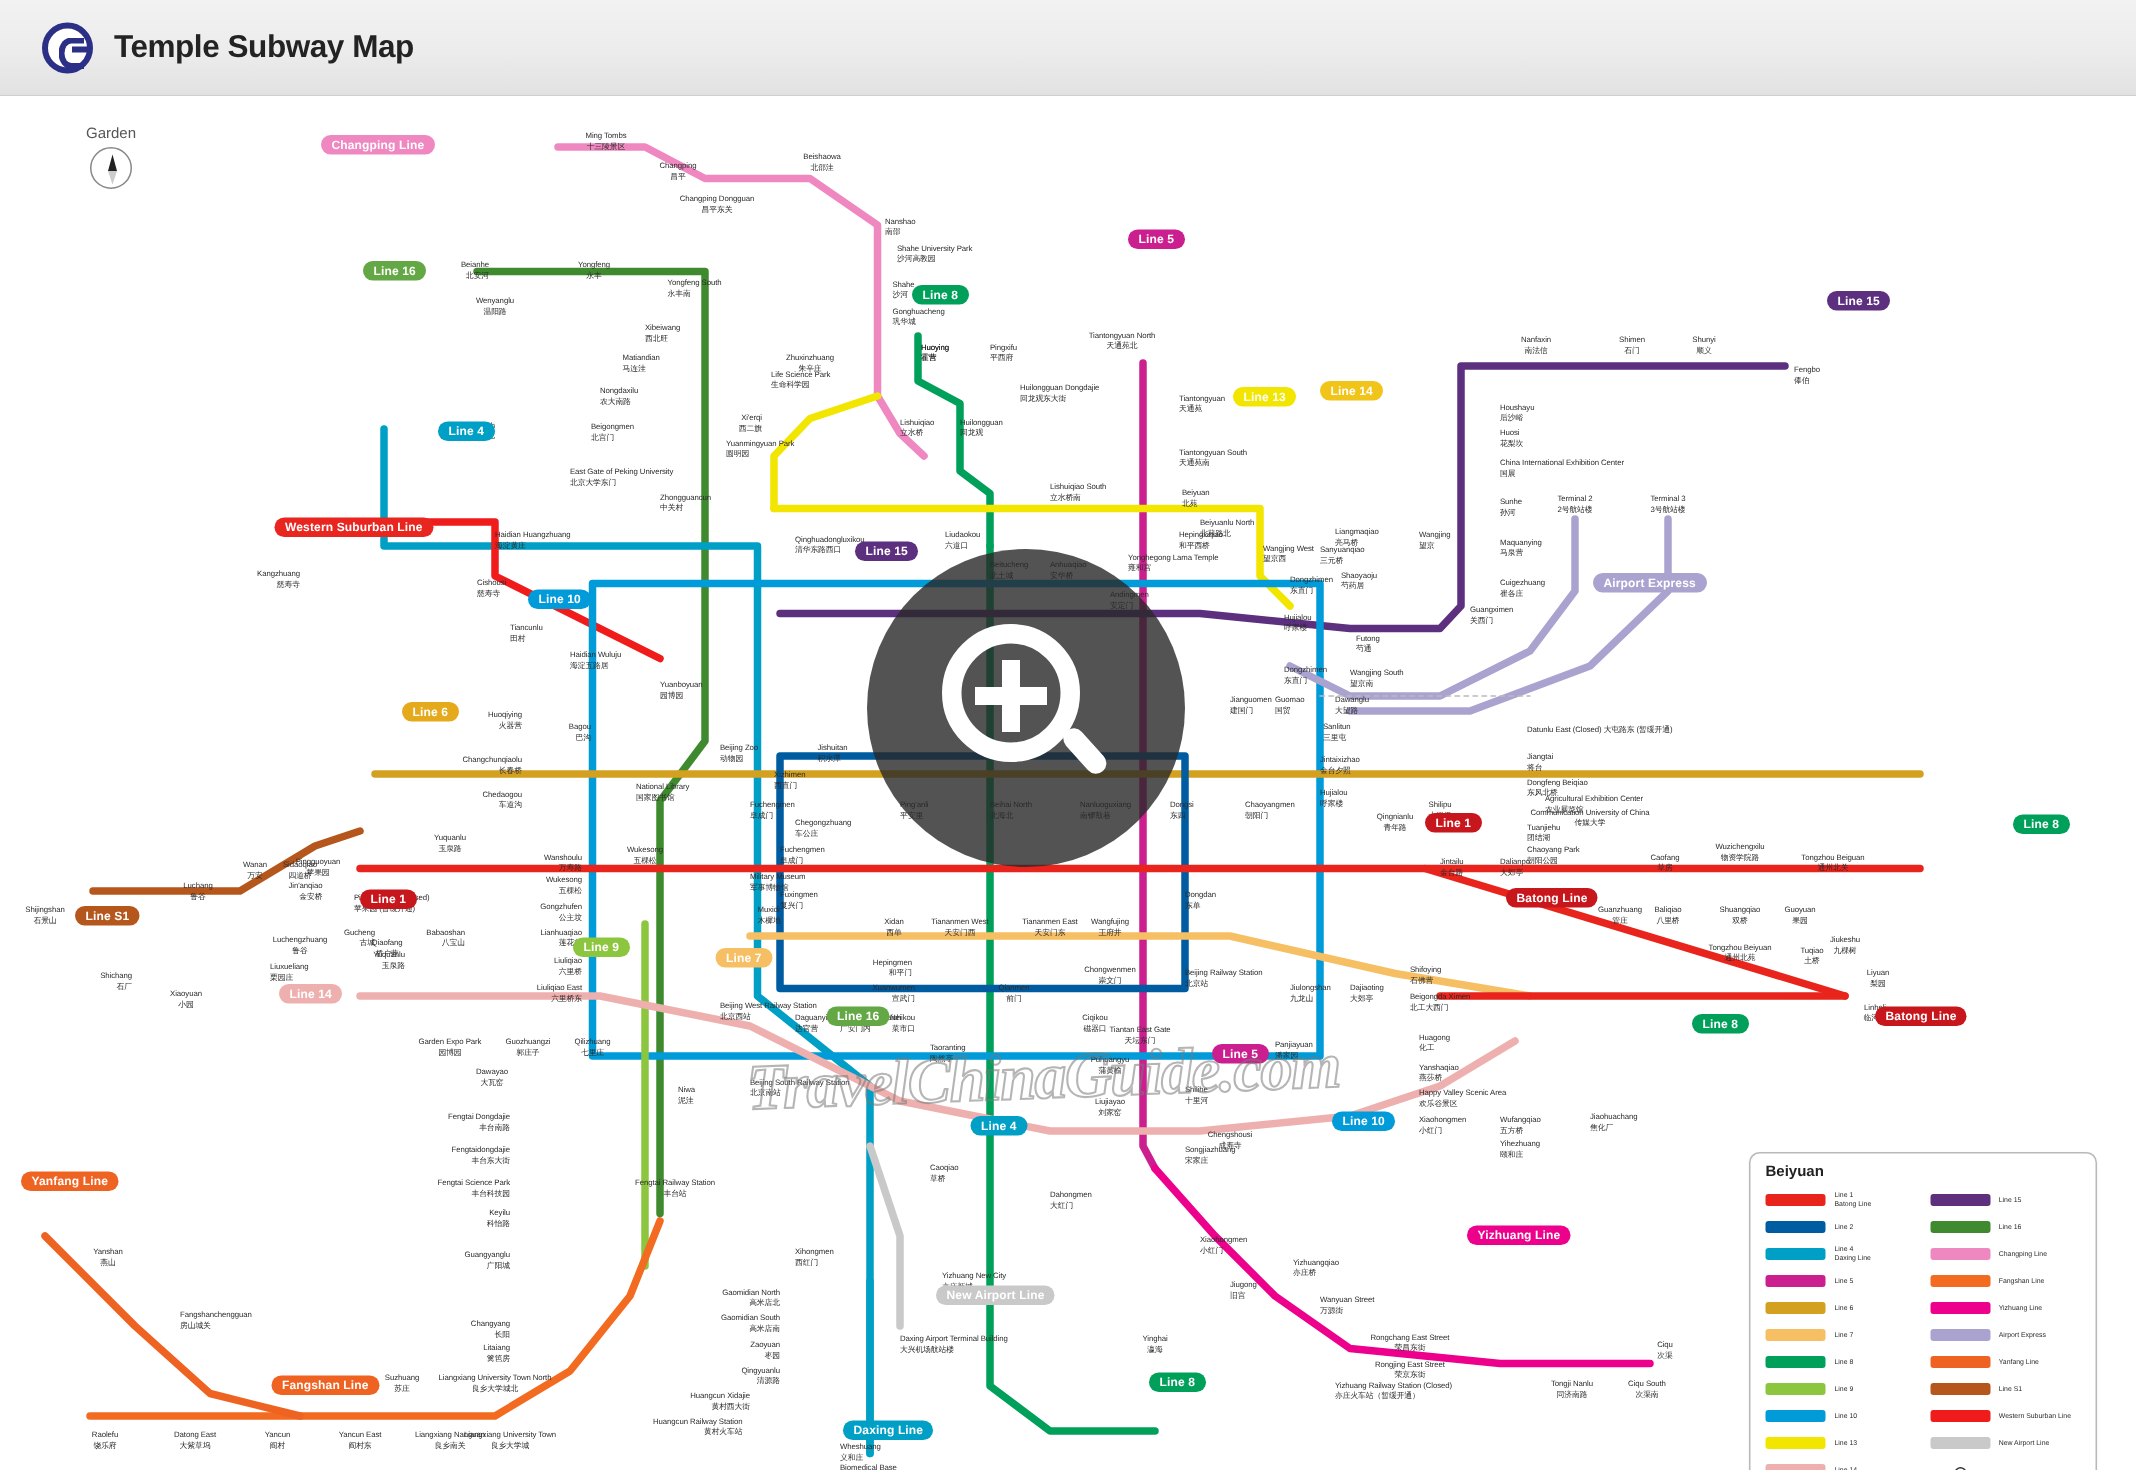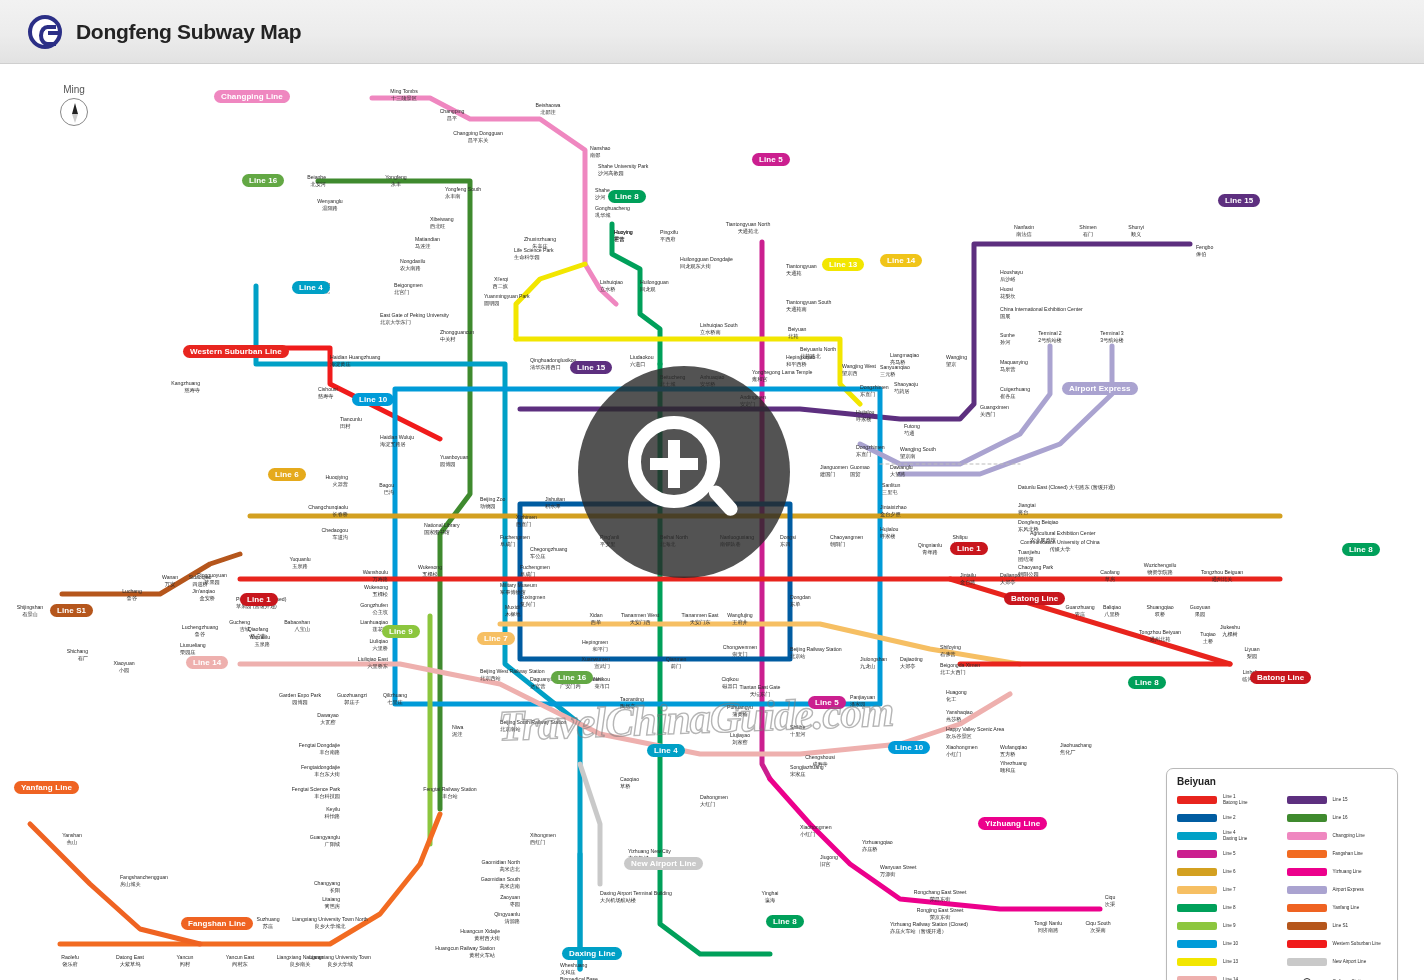--- a/index.html
+++ b/index.html
@@ -130,27 +130,27 @@
   }
   .ico-ordinary{
     width:8px; height:8px; border-radius:50%; border:1.6px solid #333; background:#fff;
   }
 </style>
 </head>
 <body>
 
 <div id="header">
   <div id="logo"></div>
-  <div id="header-title">Dongfeng Subway Map</div>
+  <div id="header-title">Temple Subway Map</div>
 </div>
 
 <div id="map-area">
 
   <div id="compass">
-    <span id="compass-label">Ming</span>
+    <span id="compass-label">Garden</span>
     <div id="compass-rose"></div>
   </div>
 
   <svg id="map-svg" width="1424" height="916">
     <g stroke-linecap="round" stroke-linejoin="round" fill="none">
 
       <path d="M372,34 L430,34 L470,55 L540,55 L585,86 L585,200 L600,225 L616,240" stroke="#ef87c0" stroke-width="5"></path>
 
       <path d="M318,117 L470,117 L470,240 L470,300" stroke="#3f8a2e" stroke-width="5"></path>
       <path d="M470,300 L470,430 L440,470 L440,600 L440,690 L440,745" stroke="#3f8a2e" stroke-width="5"></path>

